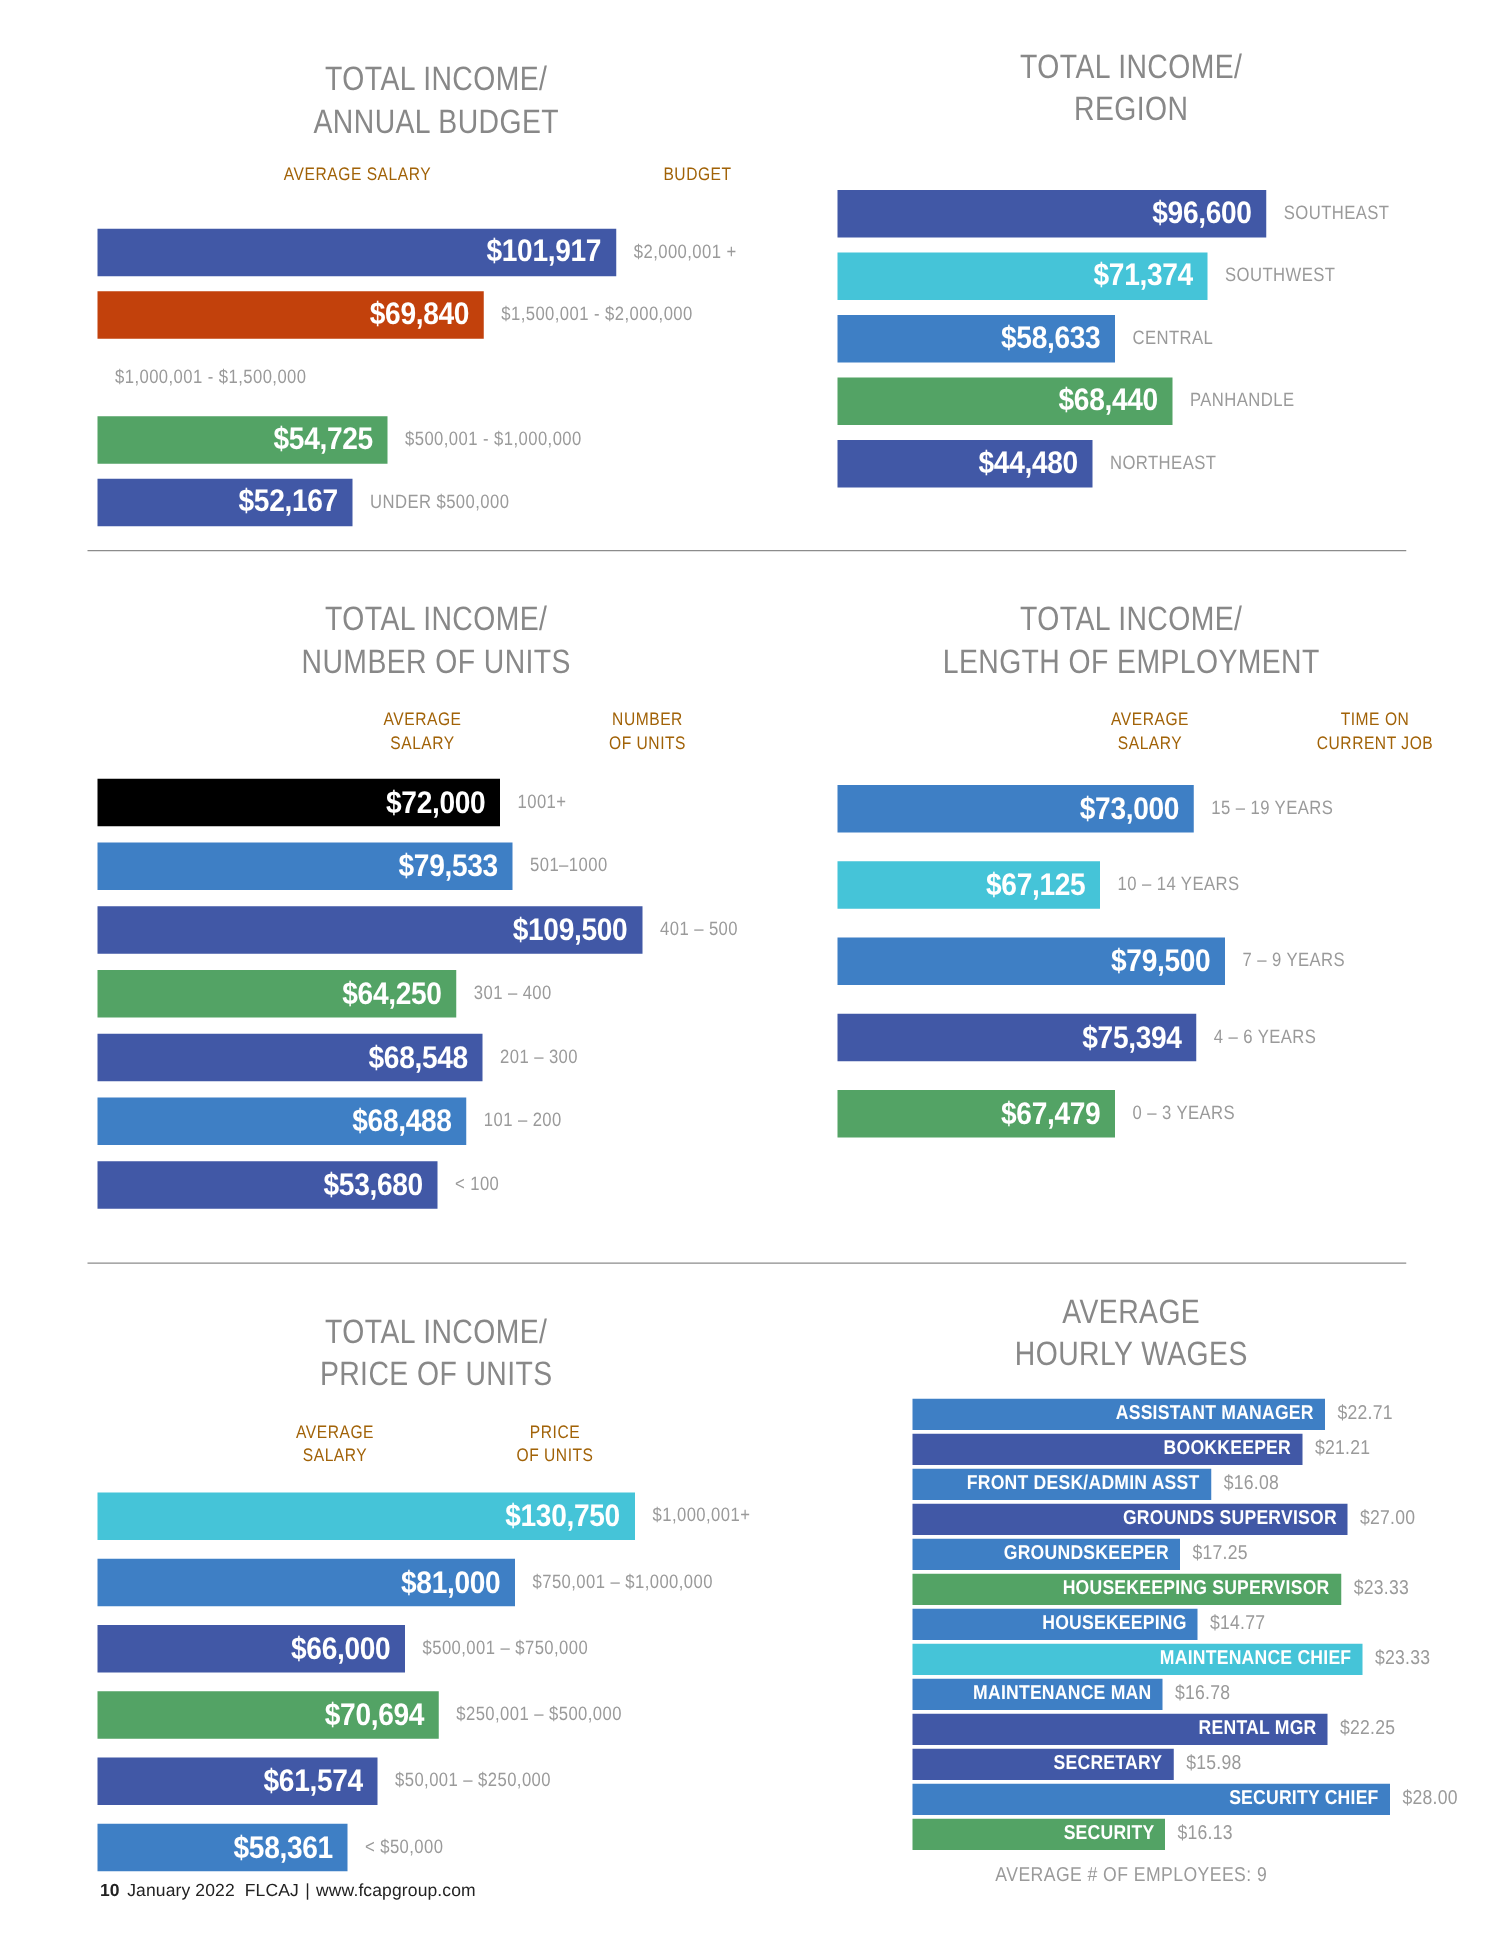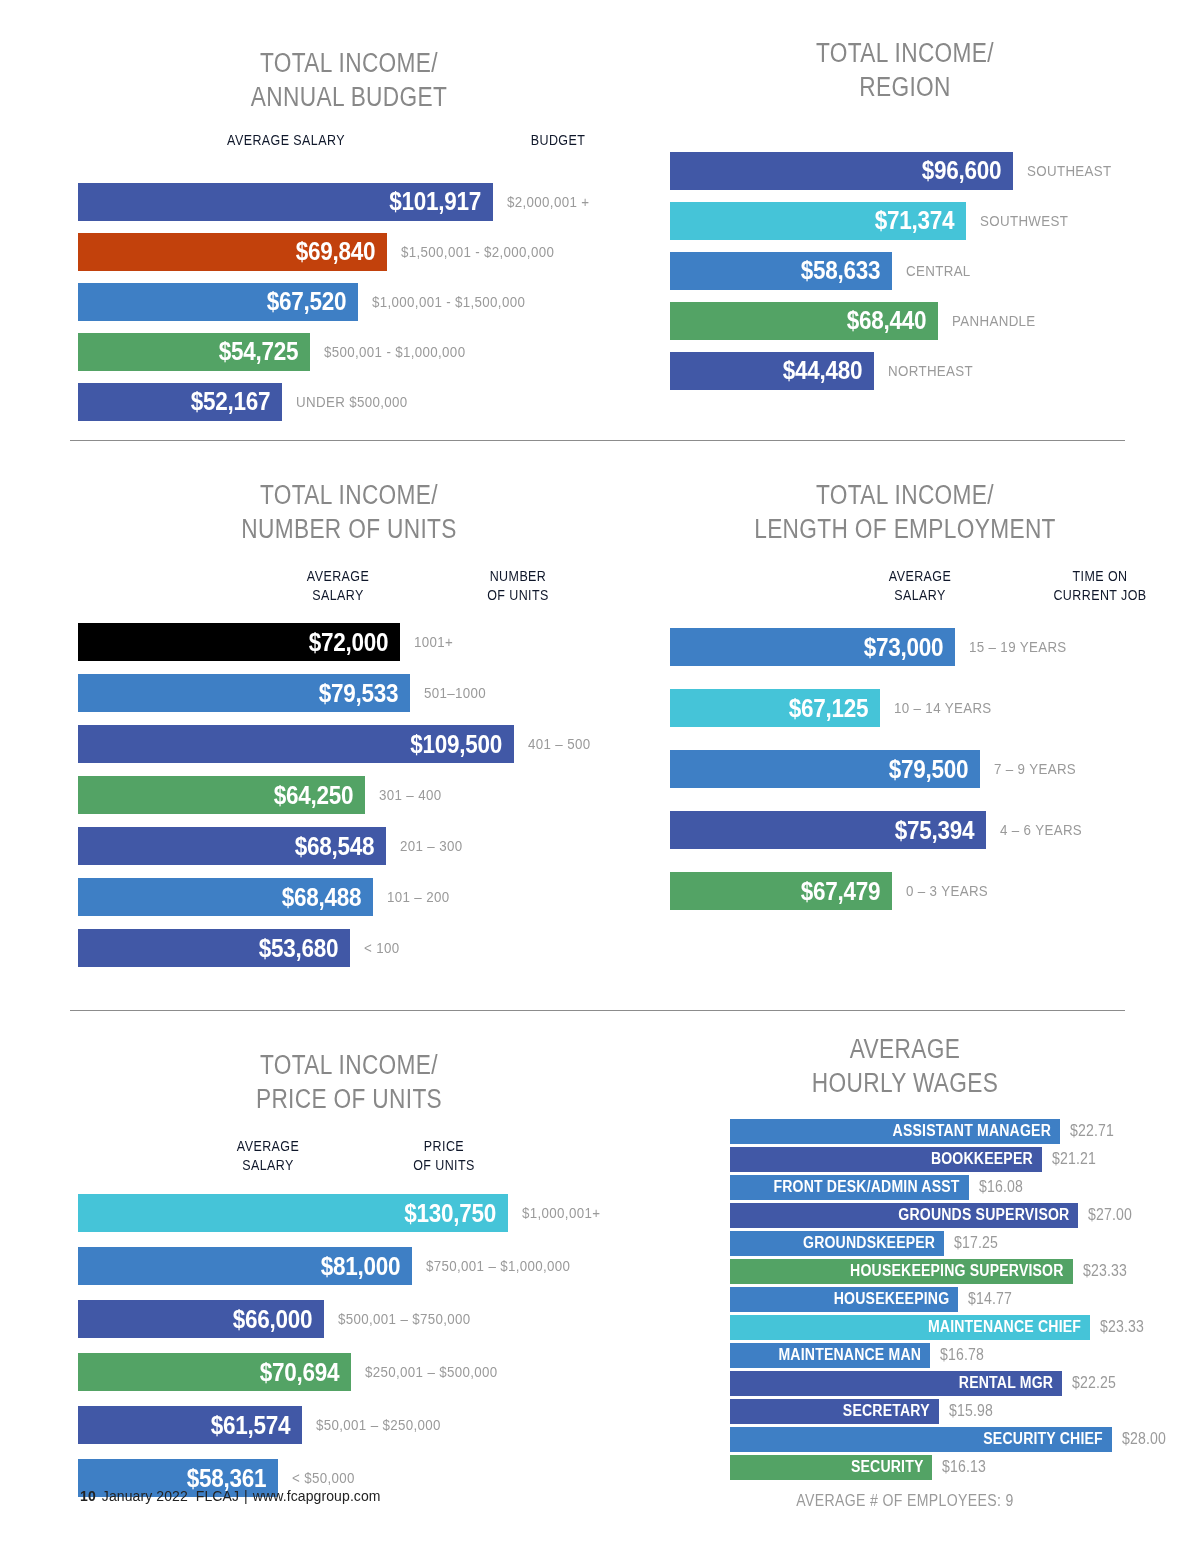--- a/index.html
+++ b/index.html
@@ -54,21 +54,21 @@
     transform: scaleX(0.84);
     transform-origin: center center;
     white-space: pre-line;
   }
   .title-wrap { width: 100%; }
 
   
   .col-heads {
     position: relative;
     height: 46px;
-    color: #0f172a;
+    color: #a16207;
     font-size: 14.5px;
     letter-spacing: 0.5px;
     line-height: 1.35;
   }
   .col-head {
     position: absolute;
     text-align: center;
     transform: scaleX(0.86);
     white-space: pre-line;
   }
@@ -147,21 +147,21 @@
     letter-spacing: 0.4px;
     text-align: center;
     margin-top: 12px;
     transform: scaleX(0.88);
   }
 
   
   .footer {
     position: absolute;
     left: 80px;
-    bottom: 54px;
+    bottom: 38px;
     font-size: 14px;
     color: #222222;
     letter-spacing: 0.1px;
     white-space: nowrap;
   }
   .footer .pg { font-weight: 700; margin-right: 6px; }
   .footer .sep { margin: 0 5px; color: #222; }
 </style>
 </head>
 <body>
@@ -186,23 +186,20 @@
             </div>
             <span class="bar-label" style="margin-left: 14px;">$2,000,001 +</span>
           </div>
           <div class="bar-row" style="height: 50px;">
             <div class="bar" style="width: 309px; background: #c2410c;">
               <span class="bar-value">$69,840</span>
             </div>
             <span class="bar-label" style="margin-left: 14px;">$1,500,001 - $2,000,000</span>
           </div>
           <div class="bar-row" style="height: 50px;">
-            <div class="bar" style="width: 280px; background: rgb(62, 127, 197);">
-              <span class="bar-value">$67,520</span>
-            </div>
             <span class="bar-label" style="margin-left: 14px;">$1,000,001 - $1,500,000</span>
           </div>
           <div class="bar-row" style="height: 50px;">
             <div class="bar" style="width: 232px; background: rgb(83, 163, 101);">
               <span class="bar-value">$54,725</span>
             </div>
             <span class="bar-label" style="margin-left: 14px;">$500,001 - $1,000,000</span>
           </div>
           <div class="bar-row" style="height: 50px;">
             <div class="bar" style="width: 204px; background: rgb(65, 88, 166);">
@@ -338,21 +335,21 @@
             </div>
             <span class="bar-label" style="margin-left: 14px;">10 – 14 YEARS</span>
           </div>
           <div class="bar-row" style="height: 61px;">
             <div class="bar" style="width: 310px; background: rgb(62, 127, 197);">
               <span class="bar-value">$79,500</span>
             </div>
             <span class="bar-label" style="margin-left: 14px;">7 – 9 YEARS</span>
           </div>
           <div class="bar-row" style="height: 61px;">
-            <div class="bar" style="width: 316px; background: rgb(65, 88, 166);">
+            <div class="bar" style="width: 287px; background: rgb(65, 88, 166);">
               <span class="bar-value">$75,394</span>
             </div>
             <span class="bar-label" style="margin-left: 14px;">4 – 6 YEARS</span>
           </div>
           <div class="bar-row" style="height: 61px;">
             <div class="bar" style="width: 222px; background: rgb(83, 163, 101);">
               <span class="bar-value">$67,479</span>
             </div>
             <span class="bar-label" style="margin-left: 14px;">0 – 3 YEARS</span>
           </div>

